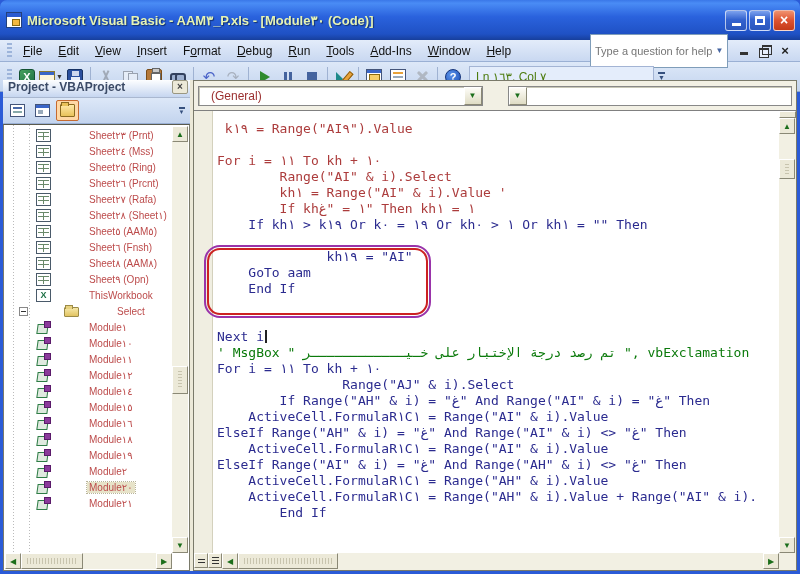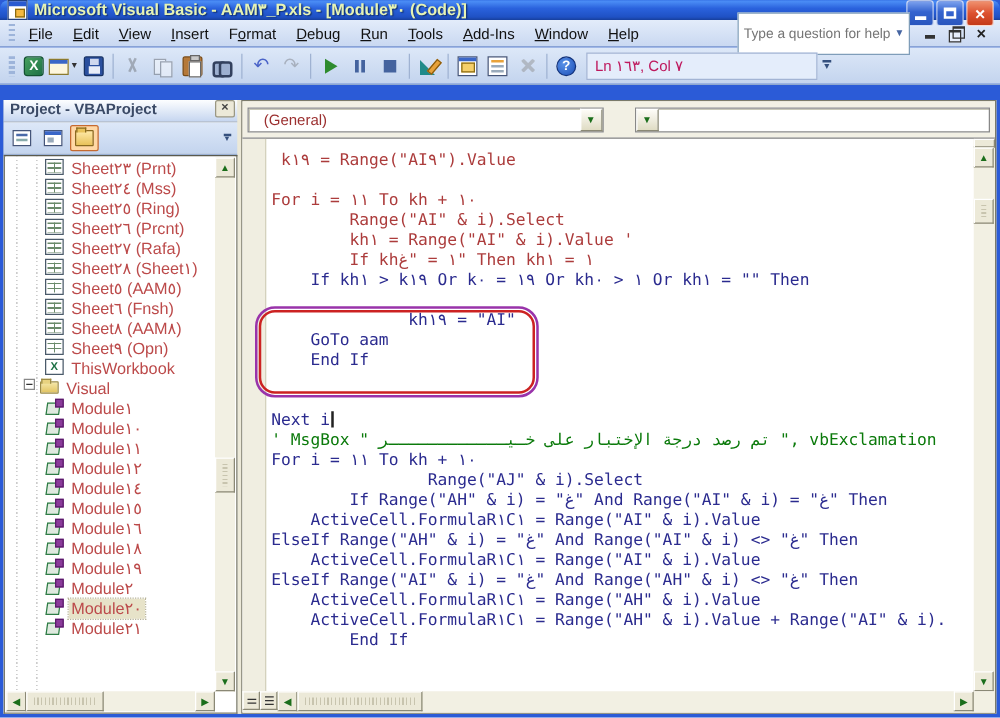--- a/index.html
+++ b/index.html
@@ -1,20 +1,20 @@
 <!DOCTYPE html>
 <html style="--code-red: #AC3C3C; --code-navy: #2B2B8F; --code-green: #0B7A0B; --tree-label: #BC4A4A; --dropdown-text: #9B2F2F; --anno-outer: #9933AA; --anno-inner: #CC2222;"><head>
 <meta charset="utf-8">
 <style>
   * { margin:0; padding:0; box-sizing:border-box; }
   html,body { width:800px; height:574px; overflow:hidden; }
   body { font-family:"Liberation Sans", sans-serif; background:#2b5bd7; position:relative; }
 
   
-  .titlebar { height:16px; display:flex; align-items:flex-start; padding:0 5px 0 6px;
+  .titlebar { height:40px; display:flex; align-items:center; padding:0 5px 0 6px;
     background:linear-gradient(180deg,#3a77e8 0%,#4a8cf5 8%,#2a62dd 42%,#1f51c4 85%,#173f9c 100%);
     border-radius:7px 7px 0 0; }
   .app-icon { width:16px; height:16px; position:relative; background:#fff; border:1px solid #23407c; margin-right:5px; flex:none; }
   .app-icon::before { content:""; position:absolute; left:0; right:0; top:0; height:4px; background:#2a5ad0; }
   .app-icon::after { content:""; position:absolute; right:1px; bottom:1px; width:6px; height:5px; background:#f5b940; border:1px solid #8a6a10; }
   .title-text { color:#e6f3b4; font-weight:bold; font-size:13px; text-shadow:1px 1px 1px #12306e; white-space:nowrap; overflow:hidden; flex:1; }
   .win-controls { display:flex; gap:2px; }
   .wc { width:22px; height:21px; border-radius:3px; border:1px solid rgba(255,255,255,.65);
     display:flex; align-items:center; justify-content:center; color:#fff; font-weight:bold; font-size:12px; }
   .wc-min, .wc-max { background:linear-gradient(180deg,#7da2ee 0%,#3463cf 45%,#2a56bd 100%); }
@@ -78,21 +78,21 @@
   .tbi-project-explorer { background:#fff; border:1px solid #44557a; }
   .tbi-project-explorer::before { content:""; position:absolute; left:0; right:0; top:0; height:3px; background:#3a66c8; }
   .tbi-project-explorer::after { content:""; position:absolute; left:2px; bottom:2px; width:9px; height:6px; background:#f5cf6a; border:1px solid #8a6a10; }
   .tbi-properties { background:#fff; border:1px solid #44557a; }
   .tbi-properties::before { content:""; position:absolute; left:2px; top:2px; width:10px; height:2px; background:#e8a23a; box-shadow:0 4px 0 #9ab, 0 8px 0 #9ab; }
   .tbi-toolbox::before, .tbi-toolbox::after { content:""; position:absolute; left:7px; top:1px; width:3px; height:13px; background:#8a8a8a; border-radius:1px; }
   .tbi-toolbox::before { transform:rotate(45deg); } .tbi-toolbox::after { transform:rotate(-45deg); }
   .tbi-help { background:radial-gradient(circle at 5px 5px,#5a92e8,#1c4fb8); border-radius:50%; border:1px solid #12327a; }
   .tbi-help::before { content:"?"; position:absolute; inset:0; color:#fff; font:bold 11px/14px "Liberation Sans",sans-serif; text-align:center; }
   .lncol { width:185px; height:22px; margin-left:4px; border:1px solid #a3b4d4; background:#e4edfb;
-    font-size:12px; line-height:20px; padding-left:6px; color:#be185d; white-space:nowrap; }
+    font-size:12px; line-height:20px; padding-left:6px; color:#4d7c0f; white-space:nowrap; }
   .tb-overflow { width:13px; height:22px; margin-left:1px; display:flex; flex-direction:column; align-items:center; justify-content:center; color:#35507e; }
   .tb-overflow i { display:block; width:7px; height:2px; background:#35507e; margin-bottom:1px; }
   .tb-overflow span { font-size:7px; line-height:6px; }
 
   
   .main { position:absolute; left:3px; right:3px; top:80px; bottom:3px; background:#ece9d8; display:flex; }
 
   
   .project-panel { width:187px; flex:none; display:flex; flex-direction:column; background:#ece9d8; }
   .p-header { height:18px; display:flex; align-items:flex-start; padding:0 2px 0 5px;
@@ -114,21 +114,21 @@
   .pi-toggle-folders::before { content:""; position:absolute; left:0; top:-3px; width:6px; height:3px; background:#e8c25a; border:1px solid #8a6a20; border-bottom:0; }
   .p-overflow { margin-left:auto; width:11px; height:20px; display:flex; flex-direction:column; align-items:center; justify-content:center; color:#35507e; }
   .p-overflow i { display:block; width:6px; height:2px; background:#35507e; margin-bottom:1px; }
   .p-overflow span { font-size:6px; line-height:5px; }
   .p-tree-wrap { flex:1; position:relative; margin:0; border:1px solid #7a7a6a; border-top-color:#5a5a4e; background:#fff; overflow:hidden; }
   .tree-lines { position:absolute; left:0; top:0; bottom:17px; width:36px; pointer-events:none;
     background:
       repeating-linear-gradient(180deg,#bbb 0 1px,transparent 1px 3px) 9px 0 / 1px 100% no-repeat,
       repeating-linear-gradient(180deg,#bbb 0 1px,transparent 1px 3px) 25px 0 / 1px 100% no-repeat; }
   #tree-items { position:absolute; left:1px; top:2px; right:17px; bottom:17px; overflow:hidden; }
-  .tree-row { height:16px; display:flex; font-size:13px; white-space:nowrap; }
+  .tree-row { height:16px; display:flex; align-items:center; font-size:10px; white-space:nowrap;gap:32px; }
   .tree-row .lbl { color:var(--tree-label); padding:0 2px; }
   .tree-row .lbl.sel { background:#e7e3c9; outline:1px dotted #b8b49a; }
   .ind-1 { padding-left:14px; } .ind-2 { padding-left:31px; }
   .expander { width:9px; height:9px; background:#fff; border:1px solid #888; margin-right:4px; position:relative; flex:none; }
   .expander::before { content:""; position:absolute; left:1px; right:1px; top:3px; height:1px; background:#333; }
   .ti { width:15px; height:13px; margin-right:4px; position:relative; flex:none; }
   .ti-sheet { background:#fff; border:1px solid #4a5a6a; }
   .ti-sheet::before { content:""; position:absolute; inset:2px 1px 1px 1px;
     background:
       repeating-linear-gradient(180deg,#6a8a6a 0 1px,transparent 1px 4px),
@@ -362,21 +362,21 @@
               <span class="ti ti-sheet"></span>
               <span class="lbl">Sheet٩ (Opn)</span>
             </div>
             <div class="tree-row ind-2">
               <span class="ti ti-workbook"></span>
               <span class="lbl">ThisWorkbook</span>
             </div>
             <div class="tree-row ind-1">
               <span class="expander"></span>
               <span class="ti ti-folder"></span>
-              <span class="lbl">Visual</span>
+              <span class="lbl">Select</span>
             </div>
             <div class="tree-row ind-2">
               <span class="ti ti-module"></span>
               <span class="lbl">Module١</span>
             </div>
             <div class="tree-row ind-2">
               <span class="ti ti-module"></span>
               <span class="lbl">Module١٠</span>
             </div>
             <div class="tree-row ind-2">

